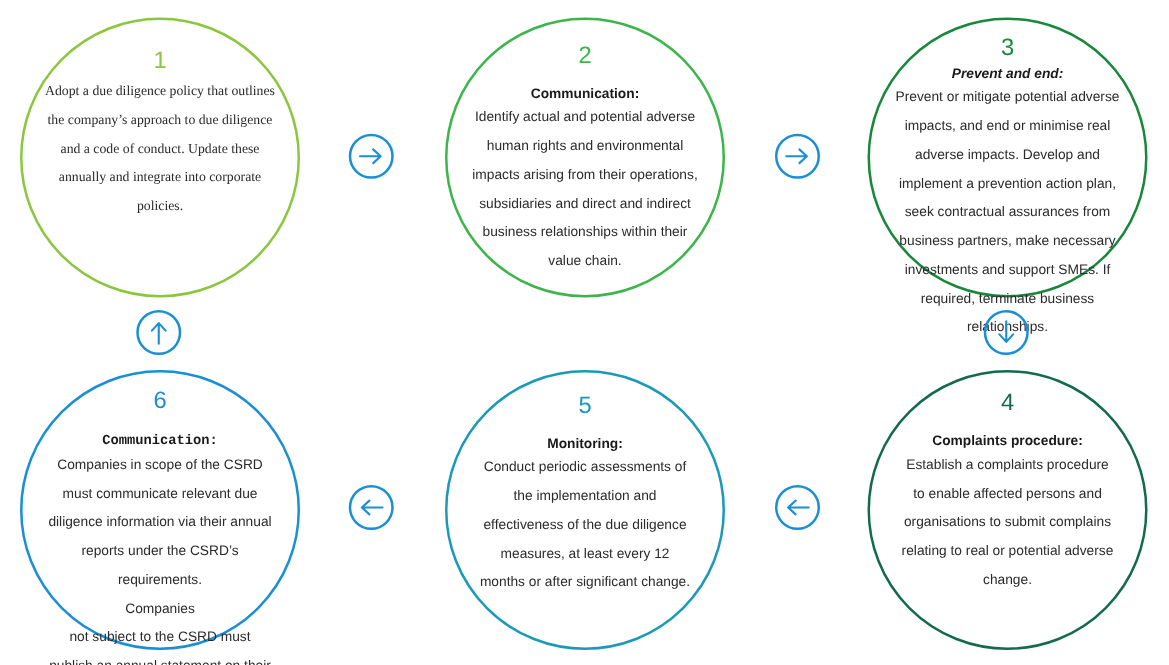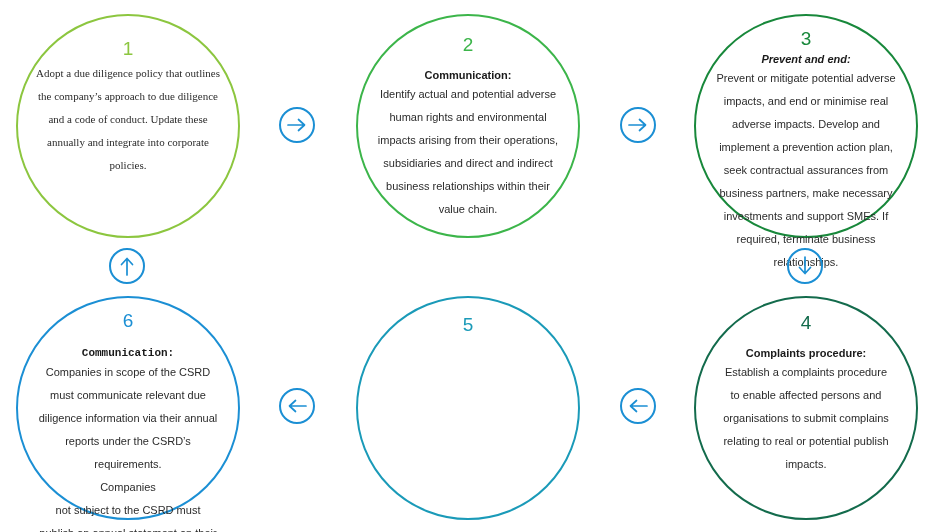--- a/index.html
+++ b/index.html
@@ -131,27 +131,29 @@
       <div class="node-num" style="color: rgb(24, 136, 59);">3</div>
       <div class="node-title">Prevent and end:</div>
       <div class="node-body">Prevent or mitigate potential adverse impacts, and end or minimise real adverse impacts. Develop and implement a prevention action plan, seek contractual assurances from business partners, make necessary investments and support SMEs. If required, terminate business relationships.</div>
     </div>
   </div>
 
   <div class="node" id="node-4" style="border-color: rgb(19, 107, 76);">
     <div class="node-inner">
       <div class="node-num" style="color: rgb(19, 107, 76);">4</div>
       <div class="node-title">Complaints procedure:</div>
-      <div class="node-body">Establish a complaints procedure to enable affected persons and organisations to submit complains relating to real or potential publish impacts.</div>
+      <div class="node-body">Establish a complaints procedure to enable affected persons and organisations to submit complains relating to real or potential adverse change.</div>
     </div>
   </div>
 
   <div class="node" id="node-5" style="border-color: rgb(26, 154, 184);">
     <div class="node-inner">
       <div class="node-num" style="color: rgb(26, 154, 184);">5</div>
+      <div class="node-title">Monitoring:</div>
+      <div class="node-body">Conduct periodic assessments of the implementation and effectiveness of the due diligence measures, at least every 12 months or after significant change.</div>
     </div>
   </div>
 
   <div class="node" id="node-6" style="border-color: rgb(27, 143, 212);">
     <div class="node-inner">
       <div class="node-num" style="color: rgb(27, 143, 212);">6</div>
       <div class="node-title">Communication:</div>
       <div class="node-body">Companies in scope of the CSRD must communicate relevant due diligence information via their annual reports under the CSRD’s requirements.
 Companies
 not subject to the CSRD must publish an annual statement on their website.</div>

